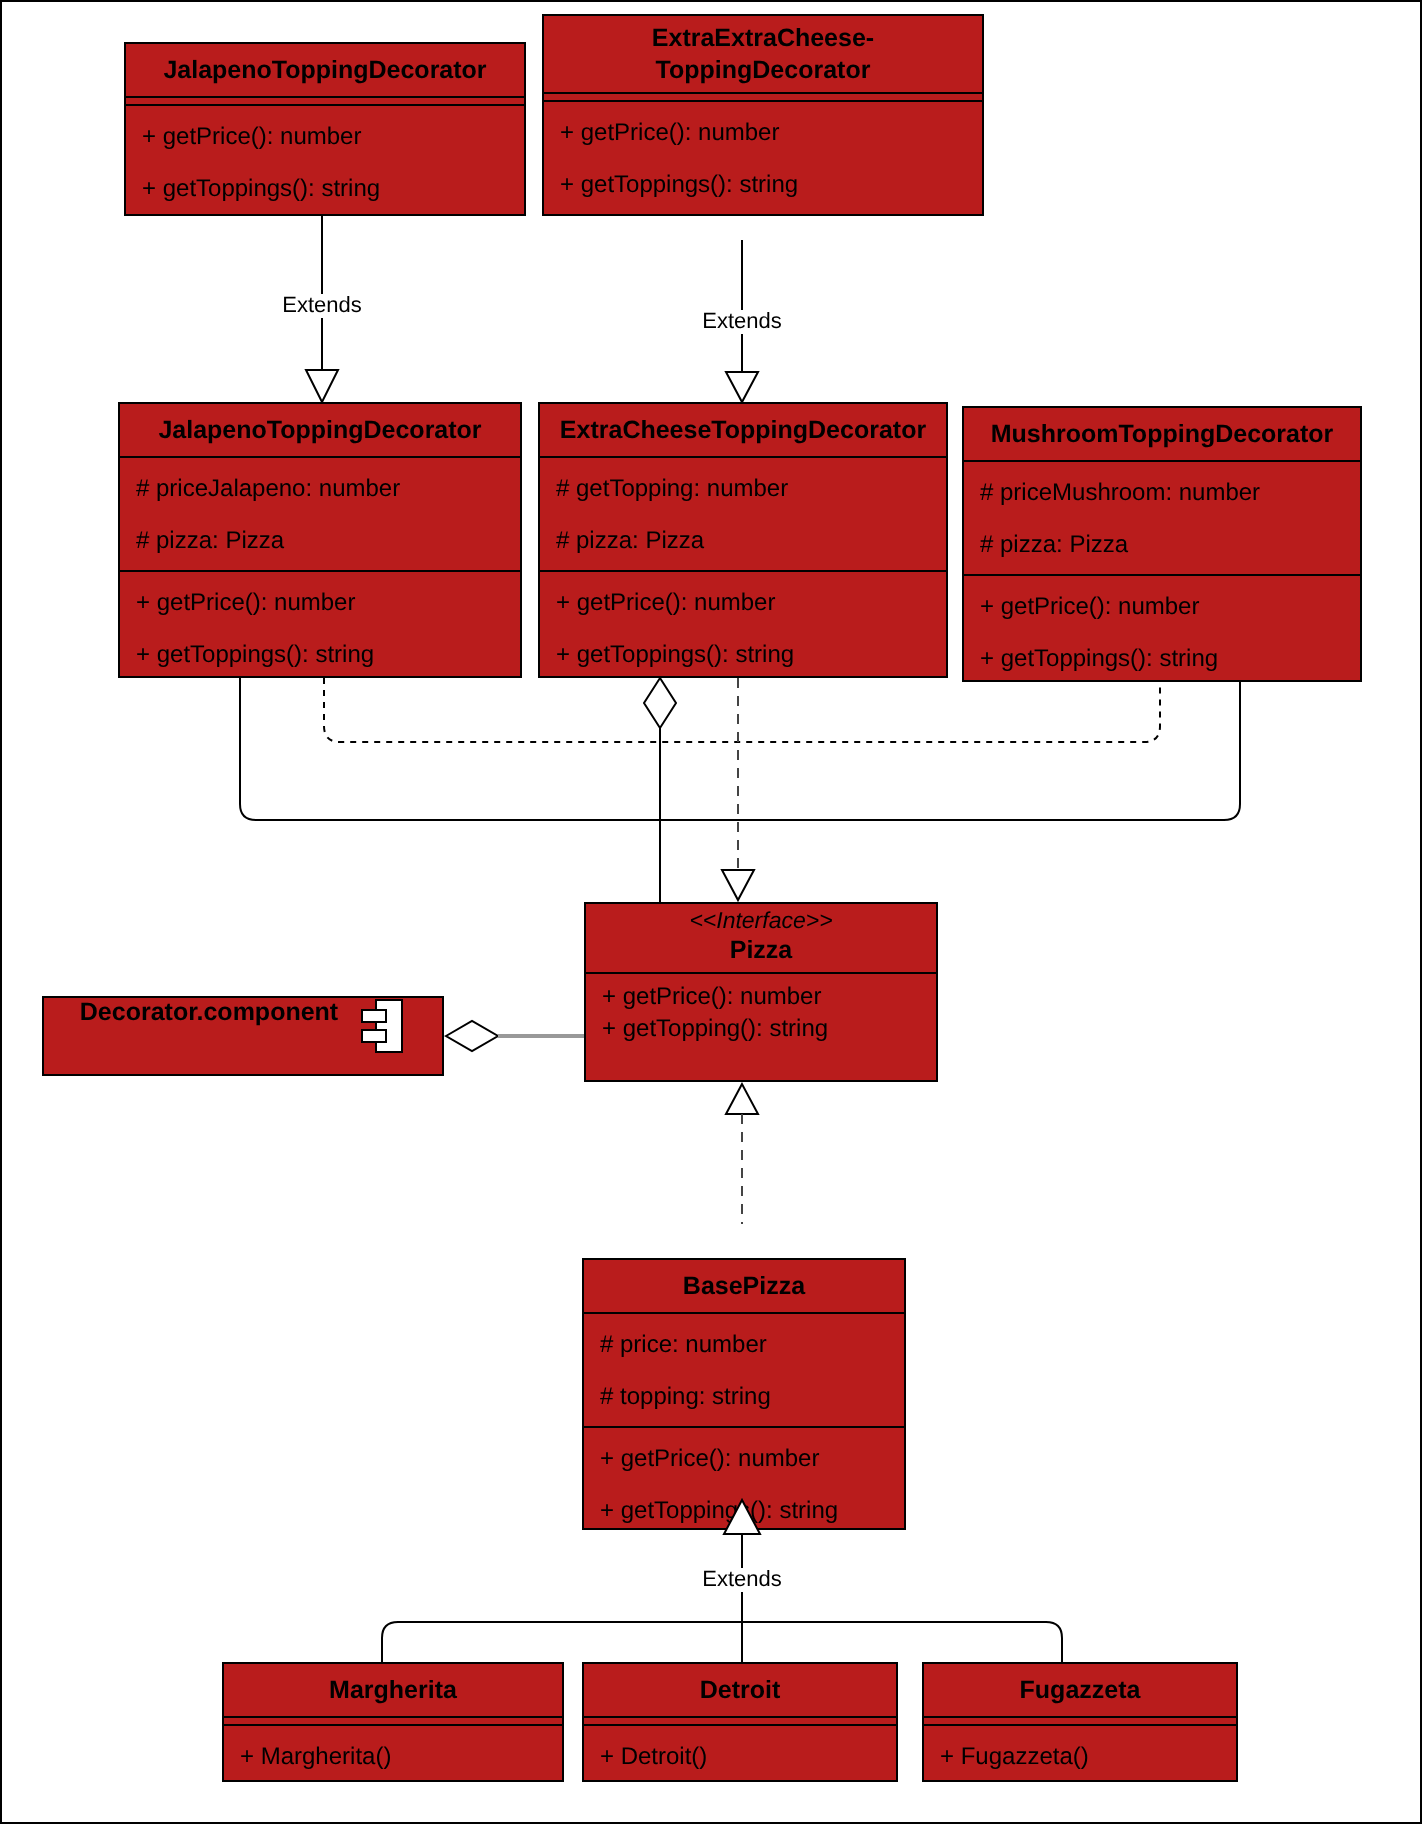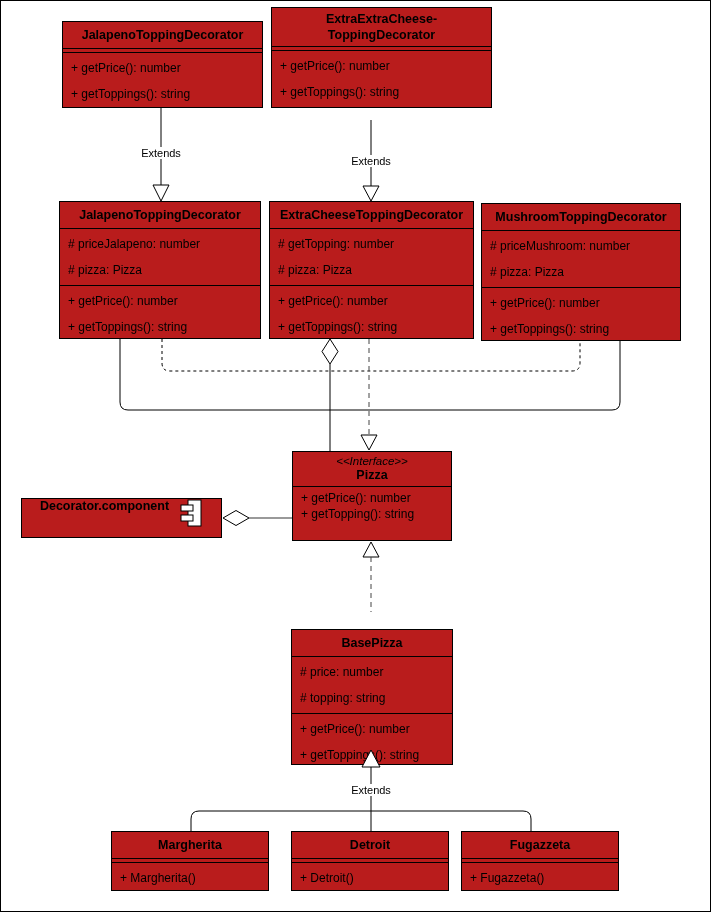--- a/index.html
+++ b/index.html
@@ -123,21 +123,21 @@
     <div class="members attrs">
       <div># priceMushroom: number</div>
       <div># pizza: Pizza</div>
     </div>
     <div class="members">
       <div>+ getPrice(): number</div>
       <div>+ getToppings(): string</div>
     </div>
   </div>
 
-  <div class="uml-box" style="left:291px;top:450px;width:160px;height:90px">
+  <div class="uml-box" style="left:291px;top:450px;width:177px;height:90px">
     <div class="uml-title two-line">
       <div class="iface-stereo">&lt;&lt;Interface&gt;&gt;</div>
       <div class="iface-name">Pizza</div>
     </div>
     <div class="members tight">
       <div>+ getPrice(): number</div>
       <div>+ getTopping(): string</div>
     </div>
   </div>
 
@@ -155,21 +155,21 @@
     <div class="members attrs">
       <div># price: number</div>
       <div># topping: string</div>
     </div>
     <div class="members">
       <div>+ getPrice(): number</div>
       <div>+ getToppings(): string</div>
     </div>
   </div>
 
-  <div class="uml-box" style="left:110px;top:830px;width:158px;height:60px">
+  <div class="uml-box" style="left:110px;top:830px;width:171px;height:60px">
     <div class="uml-title">Margherita</div>
     <div class="empty-sep"></div>
     <div class="members">
       <div>+ Margherita()</div>
     </div>
   </div>
 
   <div class="uml-box" style="left:290px;top:830px;width:158px;height:60px">
     <div class="uml-title">Detroit</div>
     <div class="empty-sep"></div>

